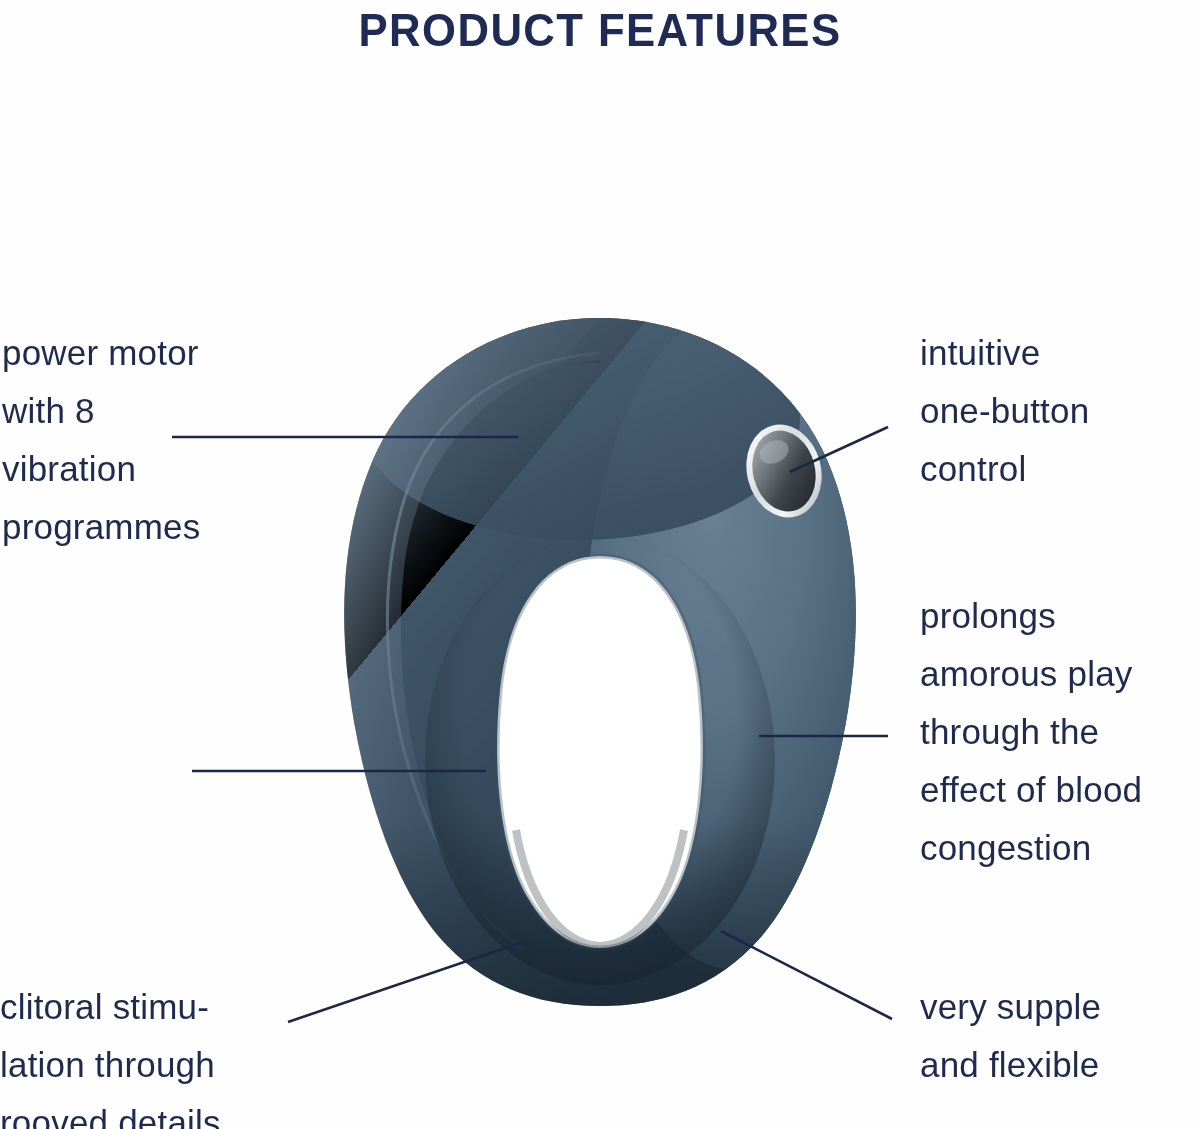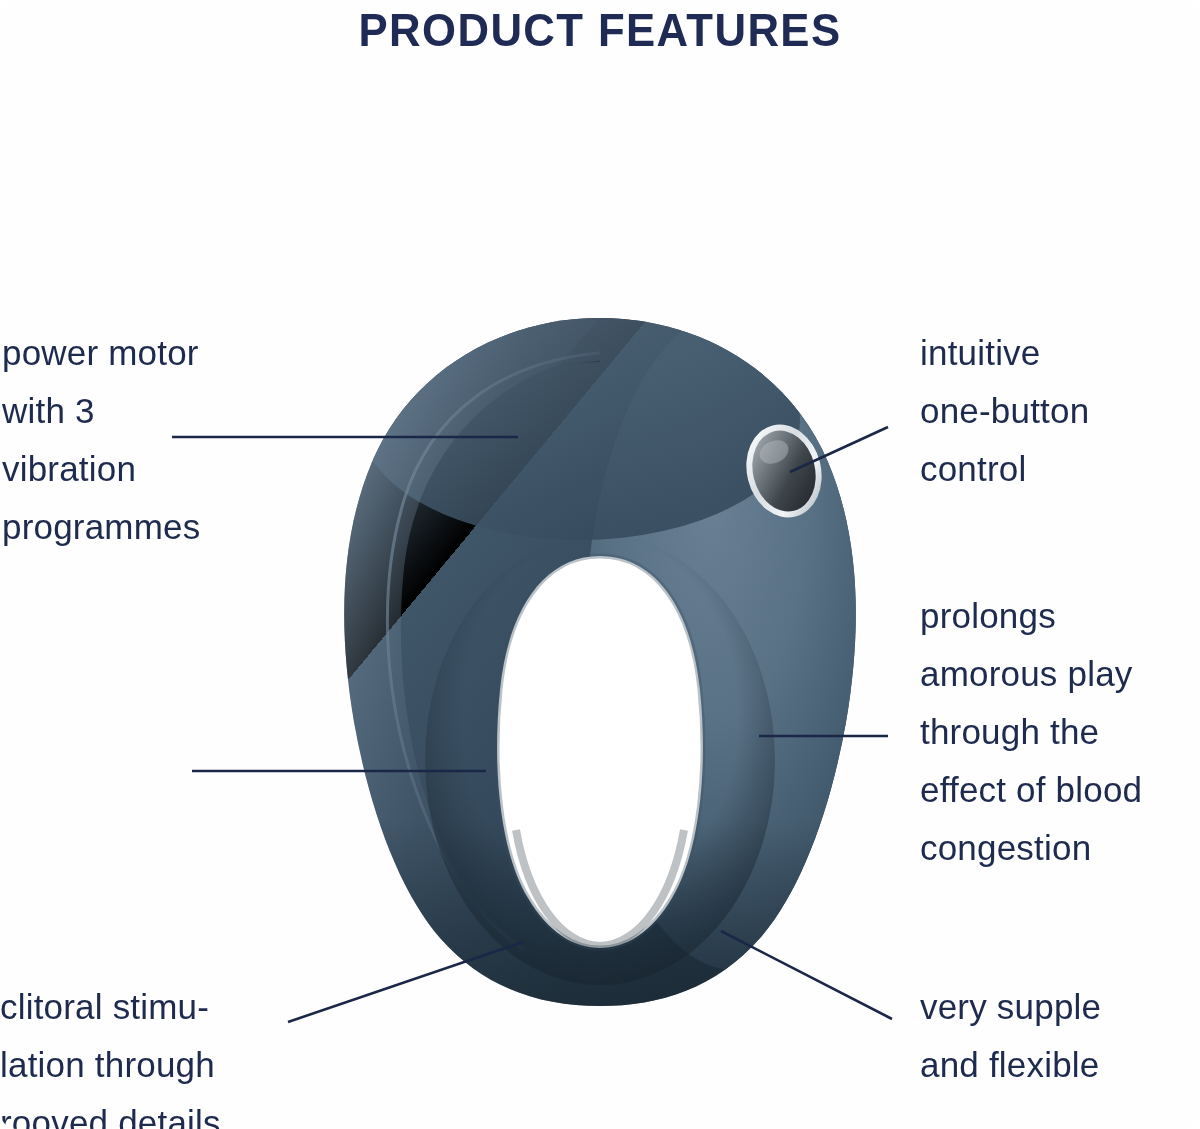--- a/index.html
+++ b/index.html
@@ -7,21 +7,20 @@
     padding: 0;
     background: #ffffff;
   }
   #page {
     position: relative;
     width: 1200px;
     height: 1129px;
     background: #fefefe;
     overflow: hidden;
     font-family: "Liberation Sans", sans-serif;
-    border-radius: 17px;
   }
 
   
   #title {
     position: absolute;
     top: 2px;
     left: 0;
     width: 1200px;
     text-align: center;
     font-family: "Liberation Sans", sans-serif;
@@ -266,21 +265,21 @@
       <line x1="172" y1="437" x2="518" y2="437"></line>
       <line x1="192" y1="771" x2="486" y2="771"></line>
       <line x1="288" y1="1022" x2="523" y2="942"></line>
       <line x1="790" y1="472" x2="888" y2="427"></line>
       <line x1="759" y1="736" x2="888" y2="736"></line>
       <line x1="721" y1="931" x2="892" y2="1019"></line>
     </g>
   </svg>
 
   <div class="label left" id="label-power">power motor
-with 3
+with 8
 vibration
 programmes</div>
 
 
   <div class="label left" id="label-clitoral">clitoral stimu-
 lation through
 rooved details</div>
 
   <div class="label right" id="label-intuitive">intuitive
 one-button

